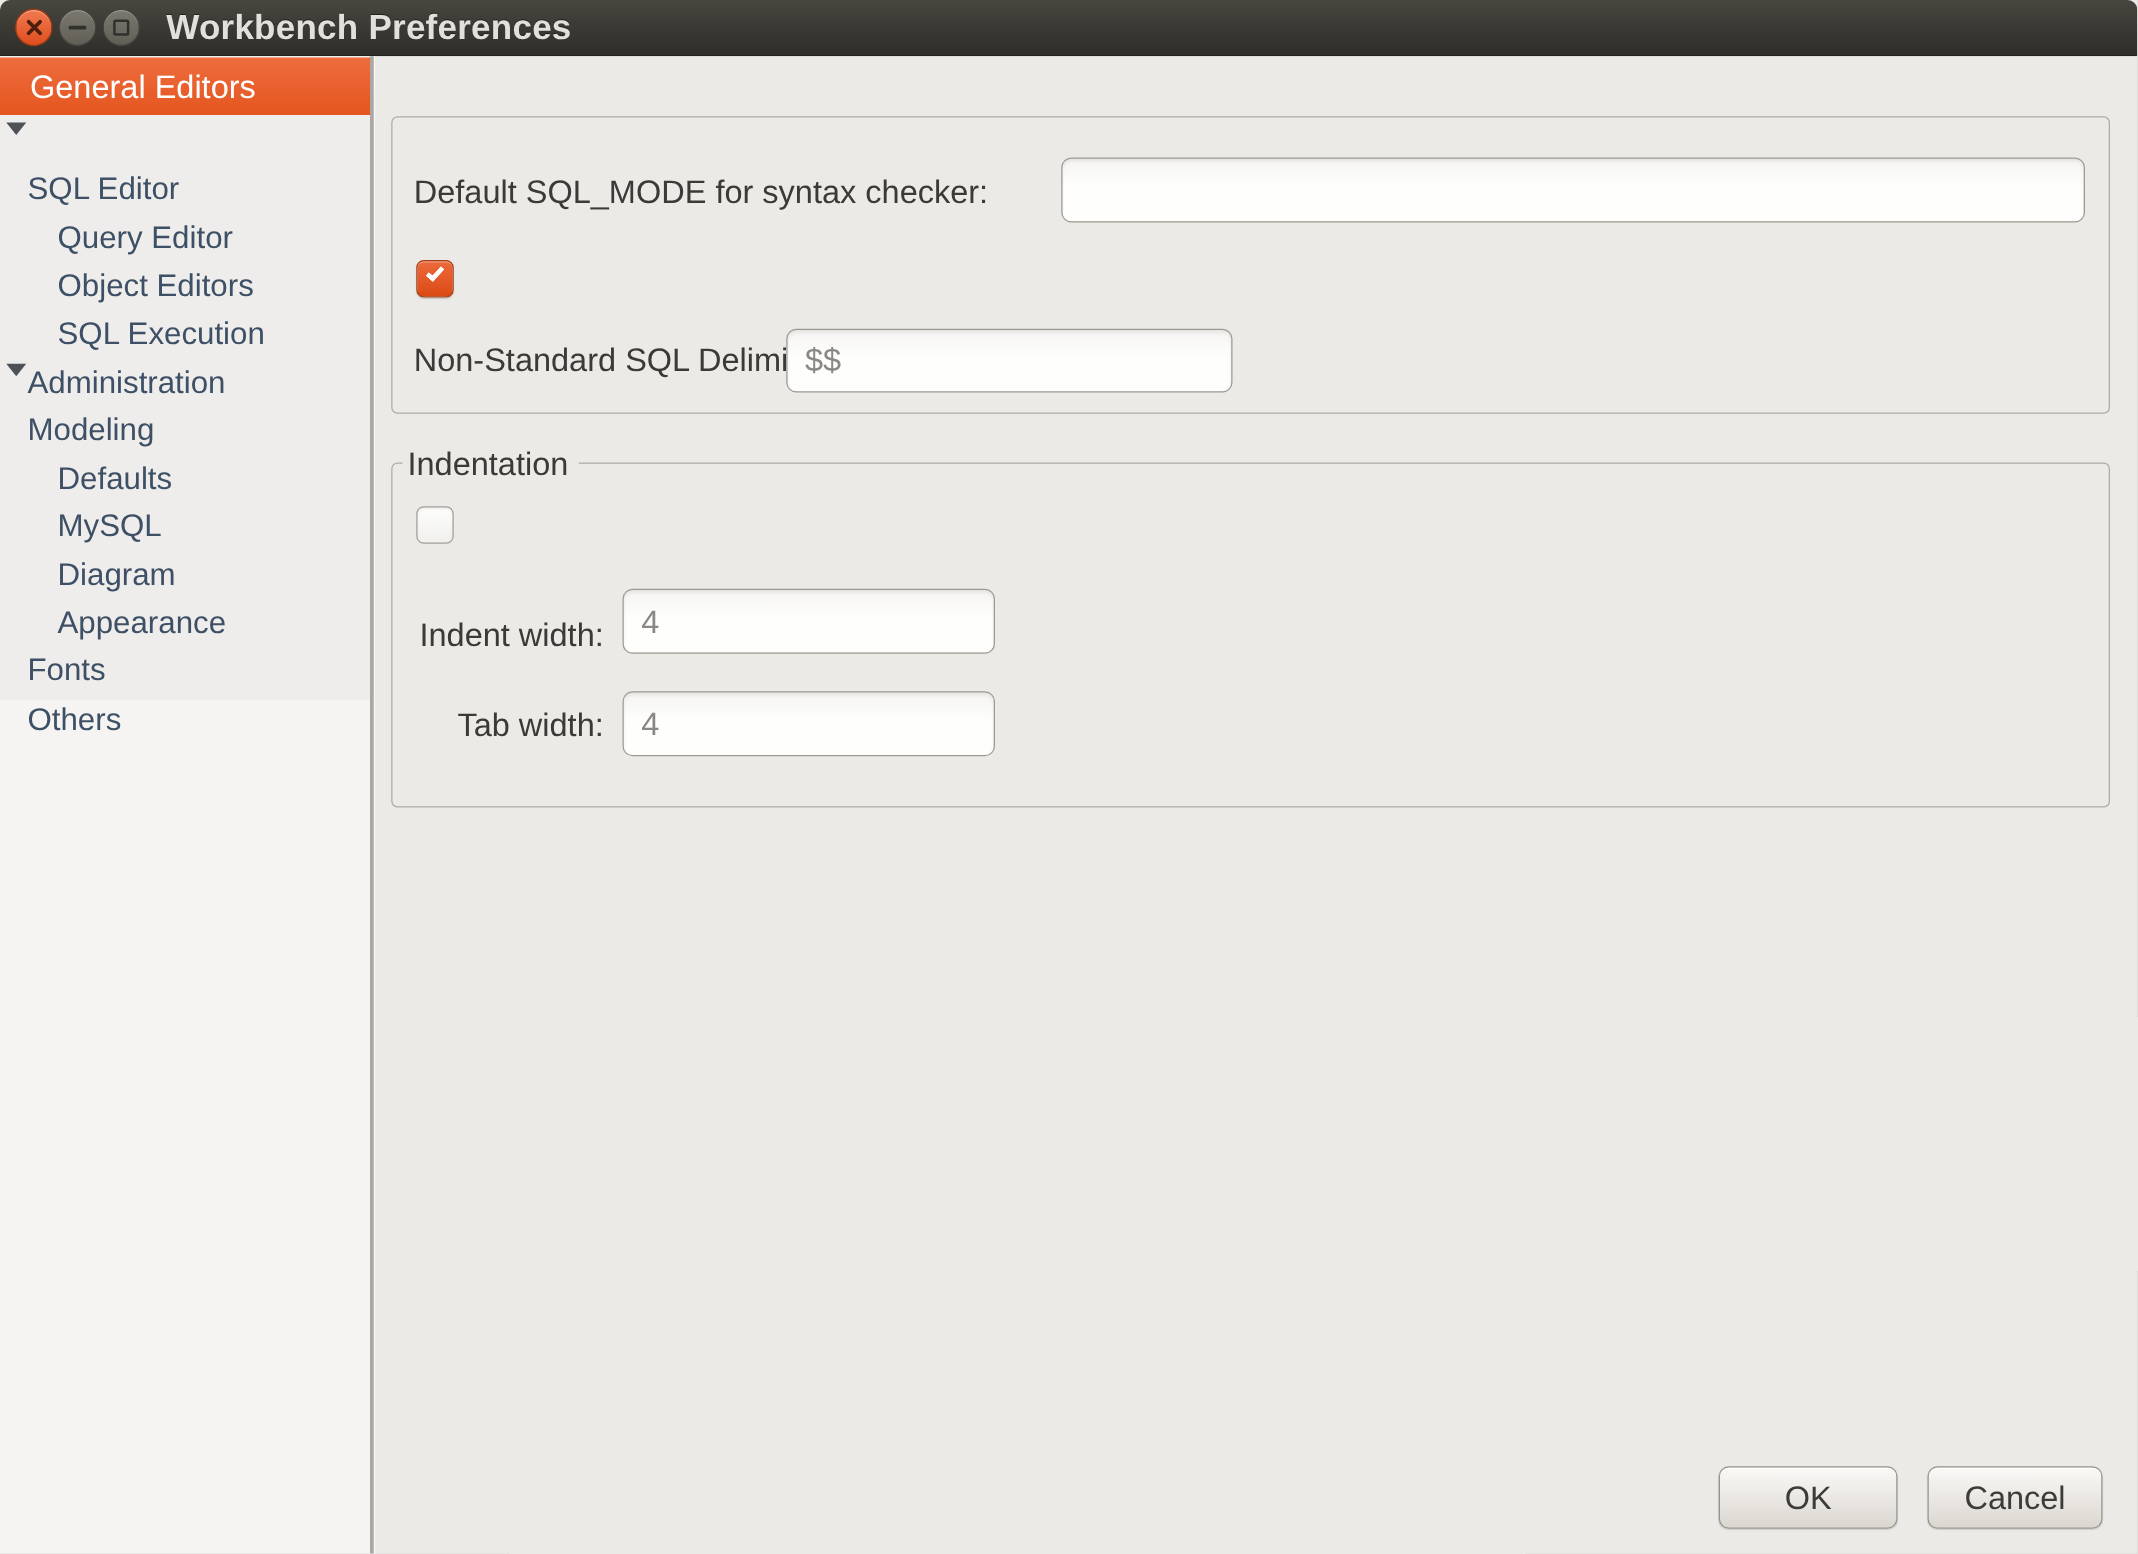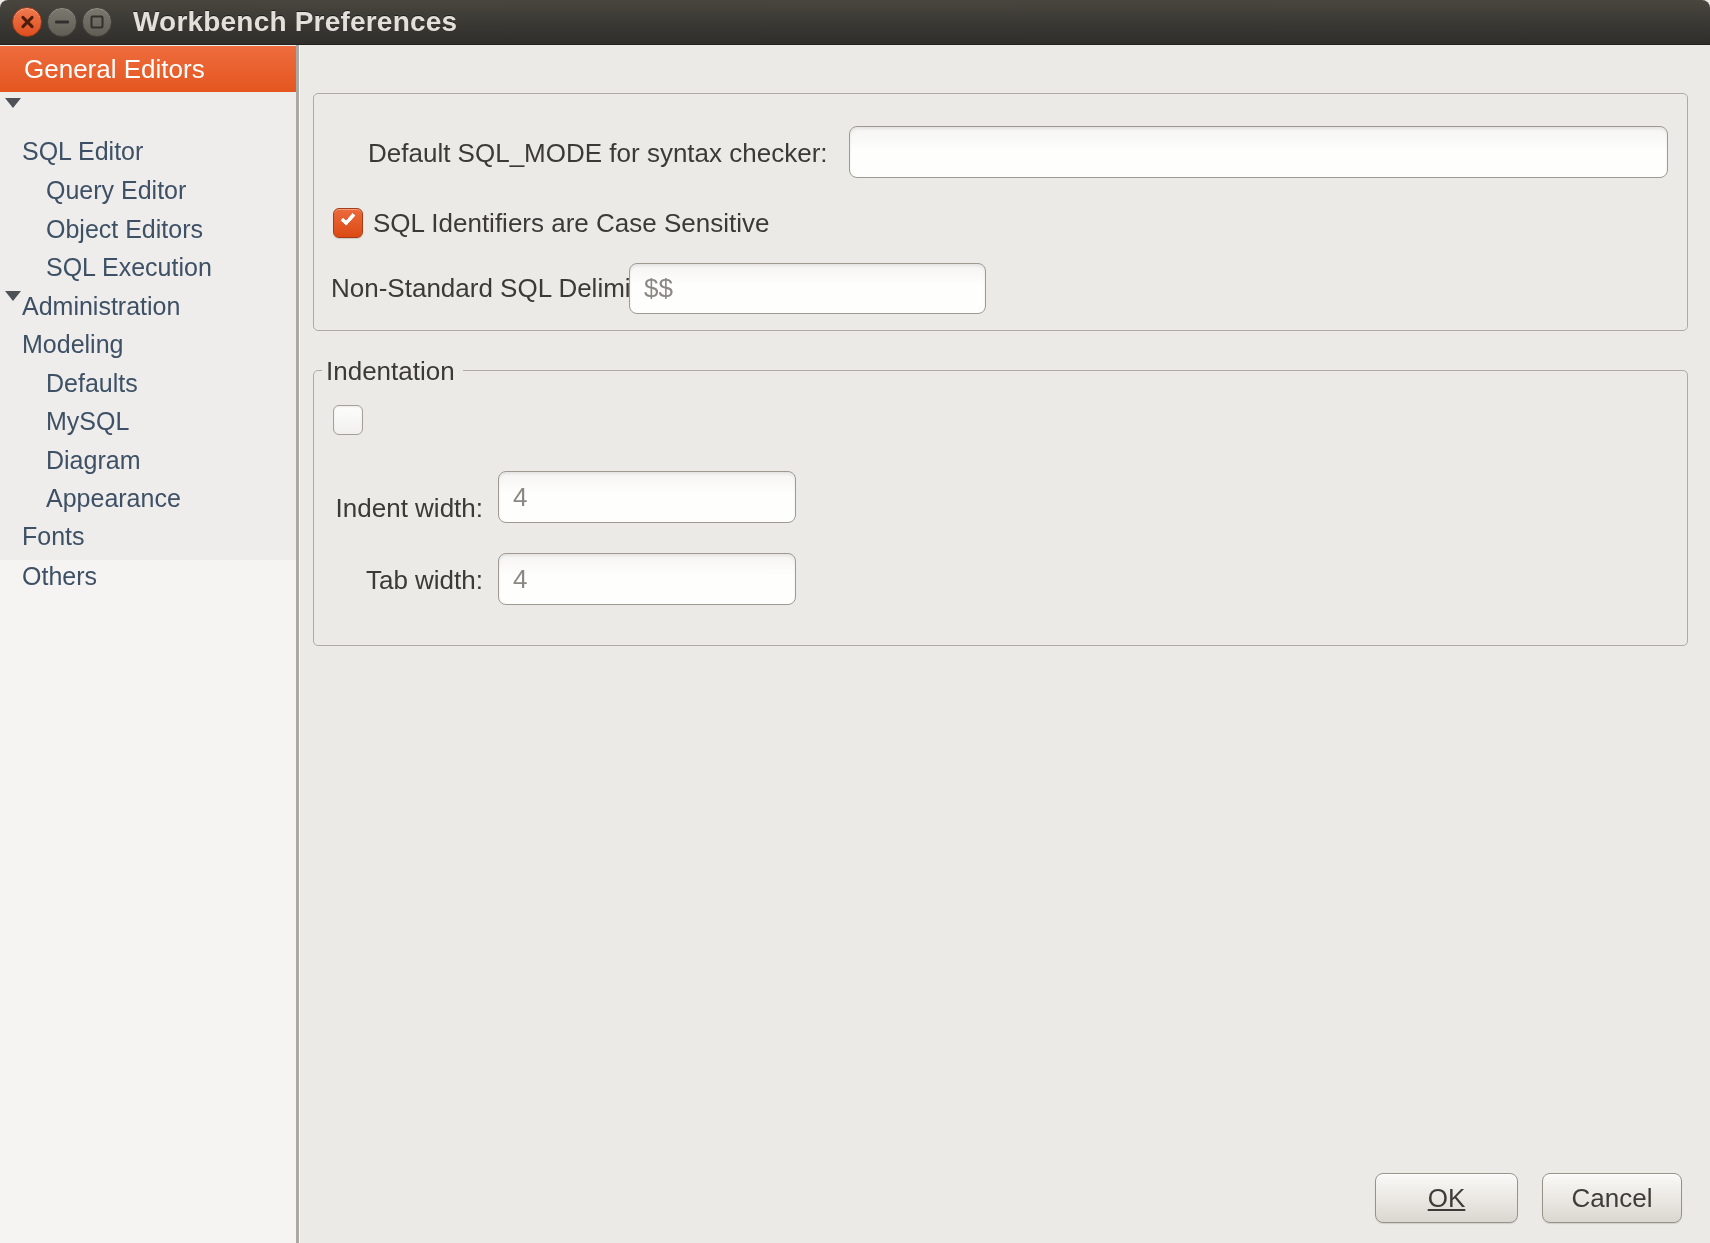--- a/index.html
+++ b/index.html
@@ -115,40 +115,39 @@
       <div class="tree-item lvl1" style="top:396px;">Diagram</div>
       <div class="tree-item lvl1" style="top:434px;">Appearance</div>
 
       <div class="tree-item lvl0" style="top:472px;">Fonts</div>
       <div class="tree-item lvl0" style="top:511px;height:40px;line-height:40px;">Others</div>
     </div>
   </div>
 
   <div class="groupbox" style="left:313px;top:93px;width:1375px;height:238px;">
 
-    <div class="fldlabel" style="left:17px;top:43px;margin-left:37px;">Default SQL_MODE for syntax checker:</div>
+    <div class="fldlabel" style="left:17px;top:43px;">Default SQL_MODE for syntax checker:</div>
     <input class="entry" style="left: 535px; top: 32px; width: 819px; height: 52px;" value="">
 
     <div class="checkbox checked" style="left:19px;top:114px;">
       <span class="checkmark"></span>
     </div>
-    <div class="fldlabel" style="left:59px;top:113px;">SQL Identifiers are Case Sensitive</div>
 
     <div class="fldlabel" style="left:17px;top:178px;">Non-Standard SQL Delimiter:</div>
     <input class="entry dim" style="left: 315px; top: 169px; width: 357px; height: 51px;" value="$$">
   </div>
 
   <div class="groupbox" style="left:313px;top:370px;width:1375px;height:276px;">
     <div class="legend">Indentation</div>
 
     <div class="checkbox unchecked" style="left:19px;top:34px;"></div>
 
     <div class="fldlabel" style="left:0;top:121px;width:169px;text-align:right;">Indent width:</div>
     <input class="entry dim" style="left: 184px; top: 100px; width: 298px; height: 52px;" value="4">
 
     <div class="fldlabel" style="left:0;top:193px;width:169px;text-align:right;">Tab width:</div>
     <input class="entry dim" style="left: 184px; top: 182px; width: 298px; height: 52px;" value="4">
   </div>
 
-  <div class="pushbtn" style="left:1375px;top:1173px;width:143px;text-decoration:underline;">OK</div>
+  <div class="pushbtn" style="left:1375px;top:1173px;width:143px;">OK</div>
   <div class="pushbtn" style="left:1542px;top:1173px;width:140px;">Cancel</div>
 
 </div>
 
 </body></html>

